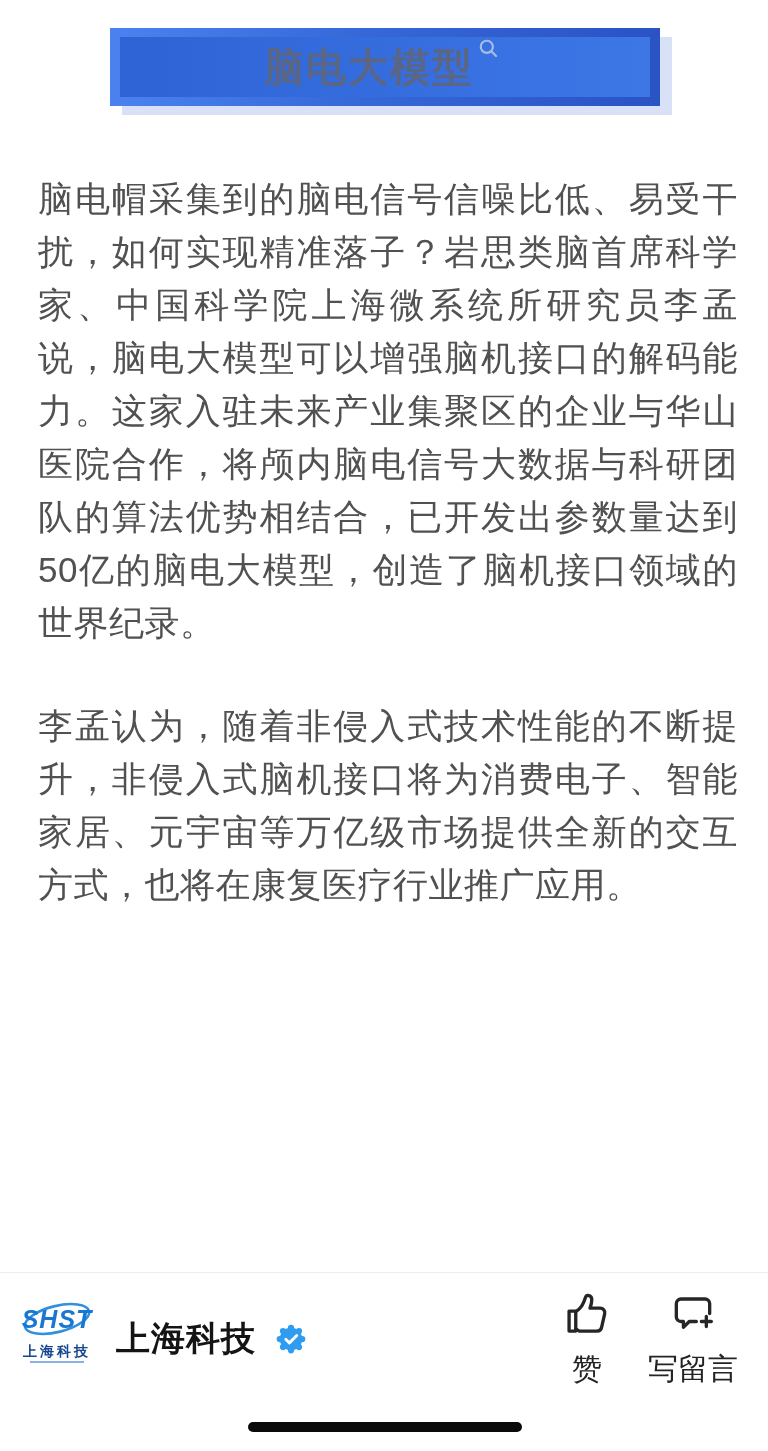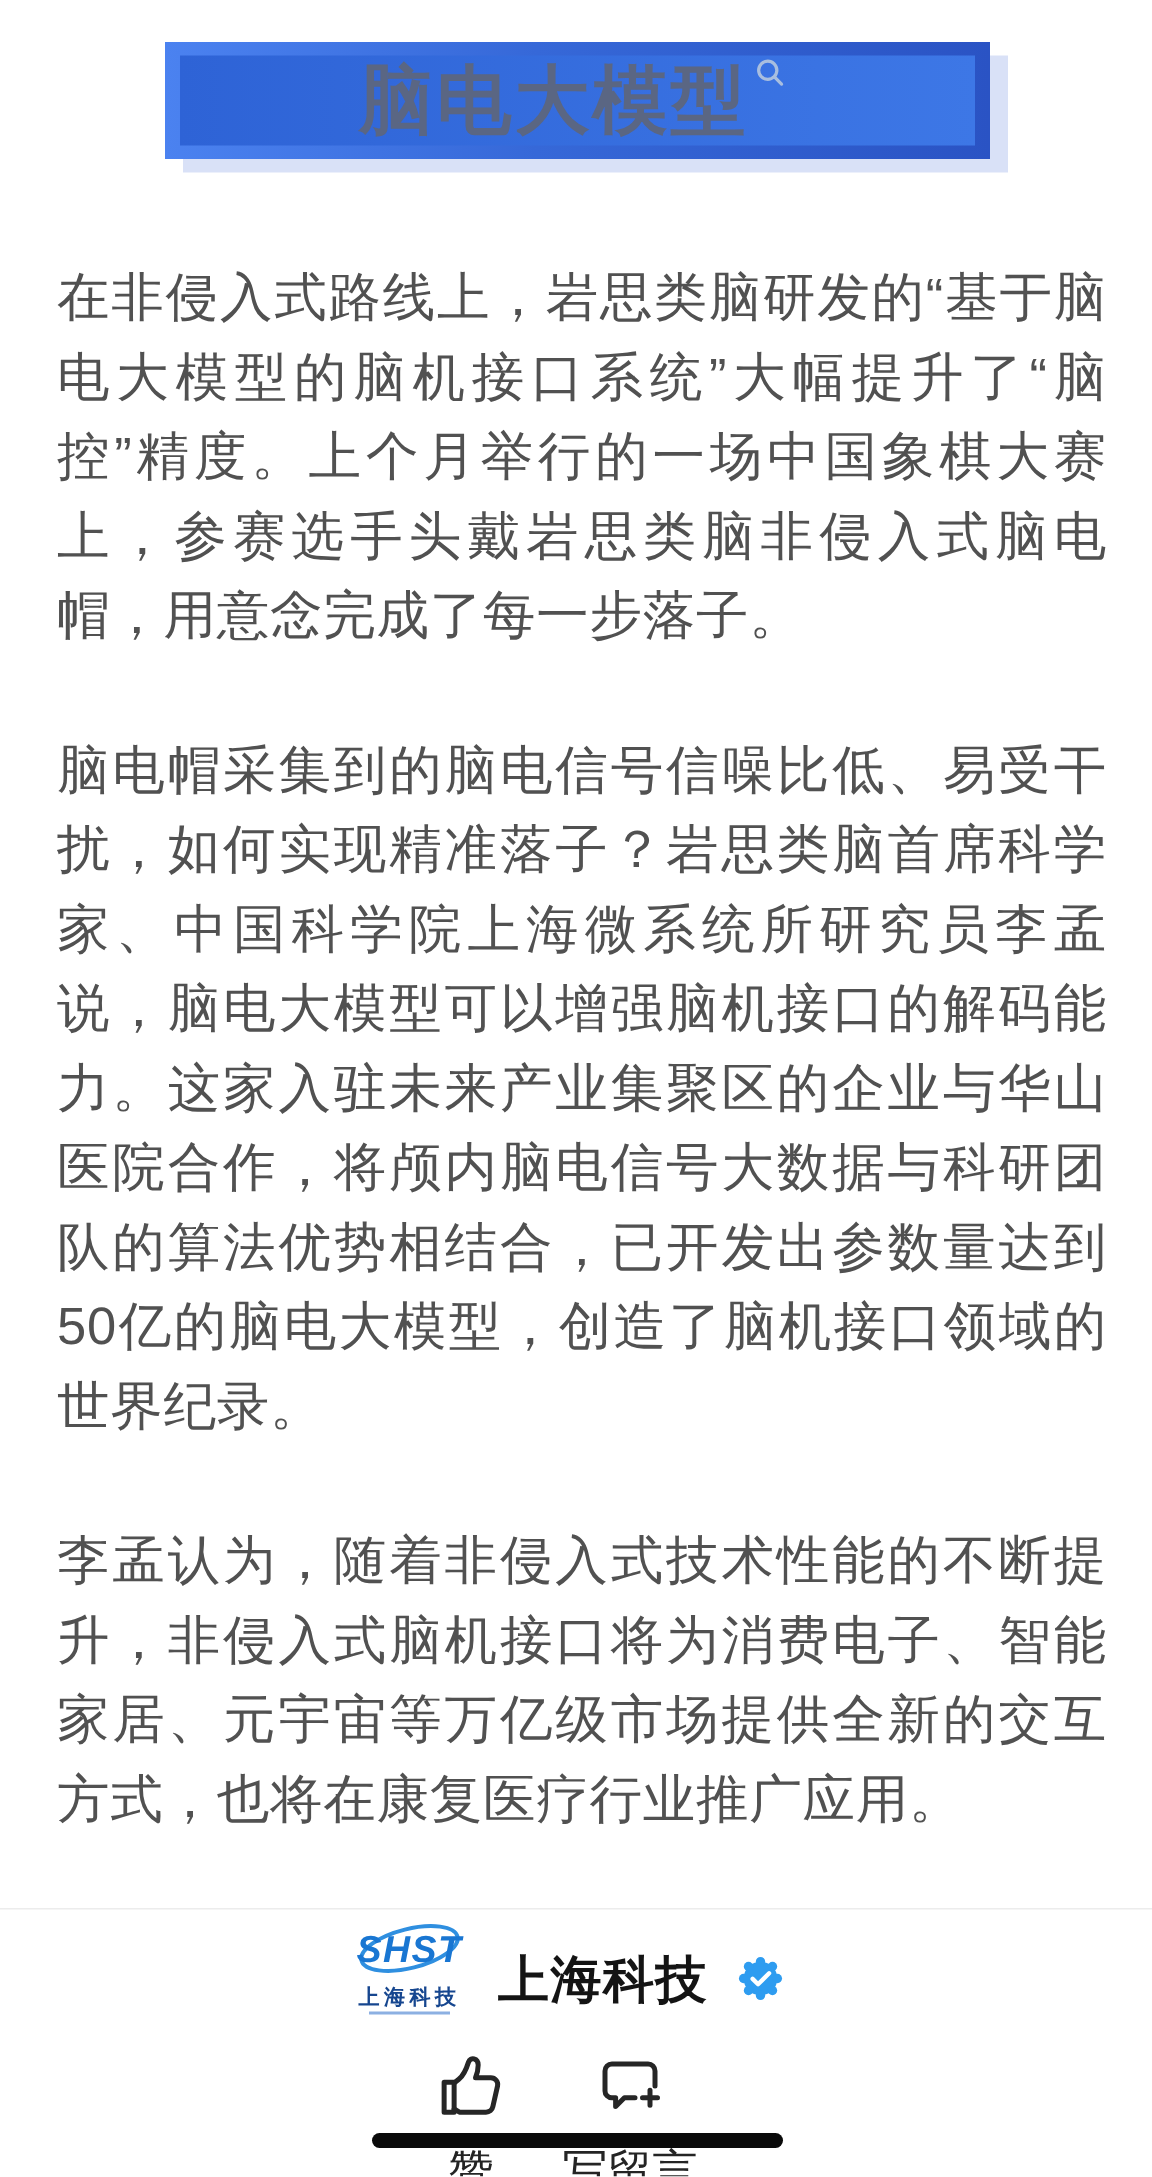--- a/index.html
+++ b/index.html
@@ -7,35 +7,35 @@
   .page{position:relative;width:768px;height:1451px;background:#ffffff;overflow:hidden;}
 
   
   .banner-wrap{position:absolute;left:110px;top:28px;width:550px;height:78px;}
   .banner-shadow{position:absolute;left:12px;top:9px;width:550px;height:78px;background:#d9e1f7;}
   .banner-main{position:absolute;left:0;top:0;width:550px;height:78px;
     background:linear-gradient(90deg,#4b82f0 0%,#3668d8 45%,#2a53c4 100%);}
   .banner-inner{position:absolute;left:10px;top:9px;right:10px;bottom:9px;
     background:linear-gradient(90deg,#2e63d6 0%,#3d77e6 100%);
     display:flex;align-items:center;justify-content:center;white-space:nowrap;}
-  .banner-highlight{font-size:50px;font-weight:700;color:#5a6683;letter-spacing:2px;}
+  .banner-highlight{font-size:40px;font-weight:700;color:#5a6683;letter-spacing:2px;}
   .banner-search{position:relative;top:-16px;margin:0 4px 0 2px;}
   .banner-title{font-size:41px;font-weight:700;color:#ffffff;letter-spacing:3px;}
 
   
   .article{position:absolute;left:38px;top:172px;width:700px;color:#515151;
     font-size:35px;line-height:53px;text-align:justify;letter-spacing:0.5px;}
   .article p{margin:0 0 50px 0;}
   .article p:last-child{margin-bottom:11px;}
 
   
   .footer-divider{position:absolute;left:0;top:1272px;width:768px;height:1px;background:#ececec;}
   .footer{position:absolute;left:0;top:1273px;width:768px;height:132px;
     display:flex;align-items:center;justify-content:space-between;
-    padding:0 30px 0 16px;box-sizing:border-box;flex-direction:column;}
+    padding:0 30px 0 16px;box-sizing:border-box;}
   .brand{display:flex;align-items:center;gap:18px;}
   .brand-name{font-size:34px;font-weight:600;color:#141414;letter-spacing:1px;}
   .badge{margin-left:2px;position:relative;top:2px;}
   .actions{display:flex;align-items:flex-start;gap:36px;}
   .action{display:flex;flex-direction:column;align-items:center;gap:6px;cursor:pointer;}
   .action-label{font-size:30px;color:#242424;white-space:nowrap;}
 
   
   .home-indicator{position:absolute;left:248px;top:1422px;width:274px;height:10px;
     border-radius:5px;background:#0a0a0a;}
@@ -54,21 +54,20 @@
           <svg width="26" height="26" viewBox="0 0 24 24" fill="none">
             <circle cx="10" cy="10" r="5.6" stroke="#a8bedf" stroke-width="2"></circle>
             <line x1="14.4" y1="14.4" x2="18.5" y2="18.5" stroke="#a8bedf" stroke-width="2" stroke-linecap="round"></line>
           </svg>
         </span>
       </div>
     </div>
   </div>
 
   <div class="article">
-    <p>在非侵入式路线上，岩思类脑研发的“基于脑电大模型的脑机接口系统”大幅提升了“脑控”精度。上个月举行的一场中国象棋大赛上，参赛选手头戴岩思类脑非侵入式脑电帽，用意念完成了每一步落子。</p>
     <p>脑电帽采集到的脑电信号信噪比低、易受干扰，如何实现精准落子？岩思类脑首席科学家、中国科学院上海微系统所研究员李孟说，脑电大模型可以增强脑机接口的解码能力。这家入驻未来产业集聚区的企业与华山医院合作，将颅内脑电信号大数据与科研团队的算法优势相结合，已开发出参数量达到50亿的脑电大模型，创造了脑机接口领域的世界纪录。</p>
     <p>李孟认为，随着非侵入式技术性能的不断提升，非侵入式脑机接口将为消费电子、智能家居、元宇宙等万亿级市场提供全新的交互方式，也将在康复医疗行业推广应用。</p>
   </div>
 
   <div class="footer-divider"></div>
   <div class="footer">
 
     <div class="brand">
       <span>
         <svg width="82" height="88" viewBox="0 0 82 88">

